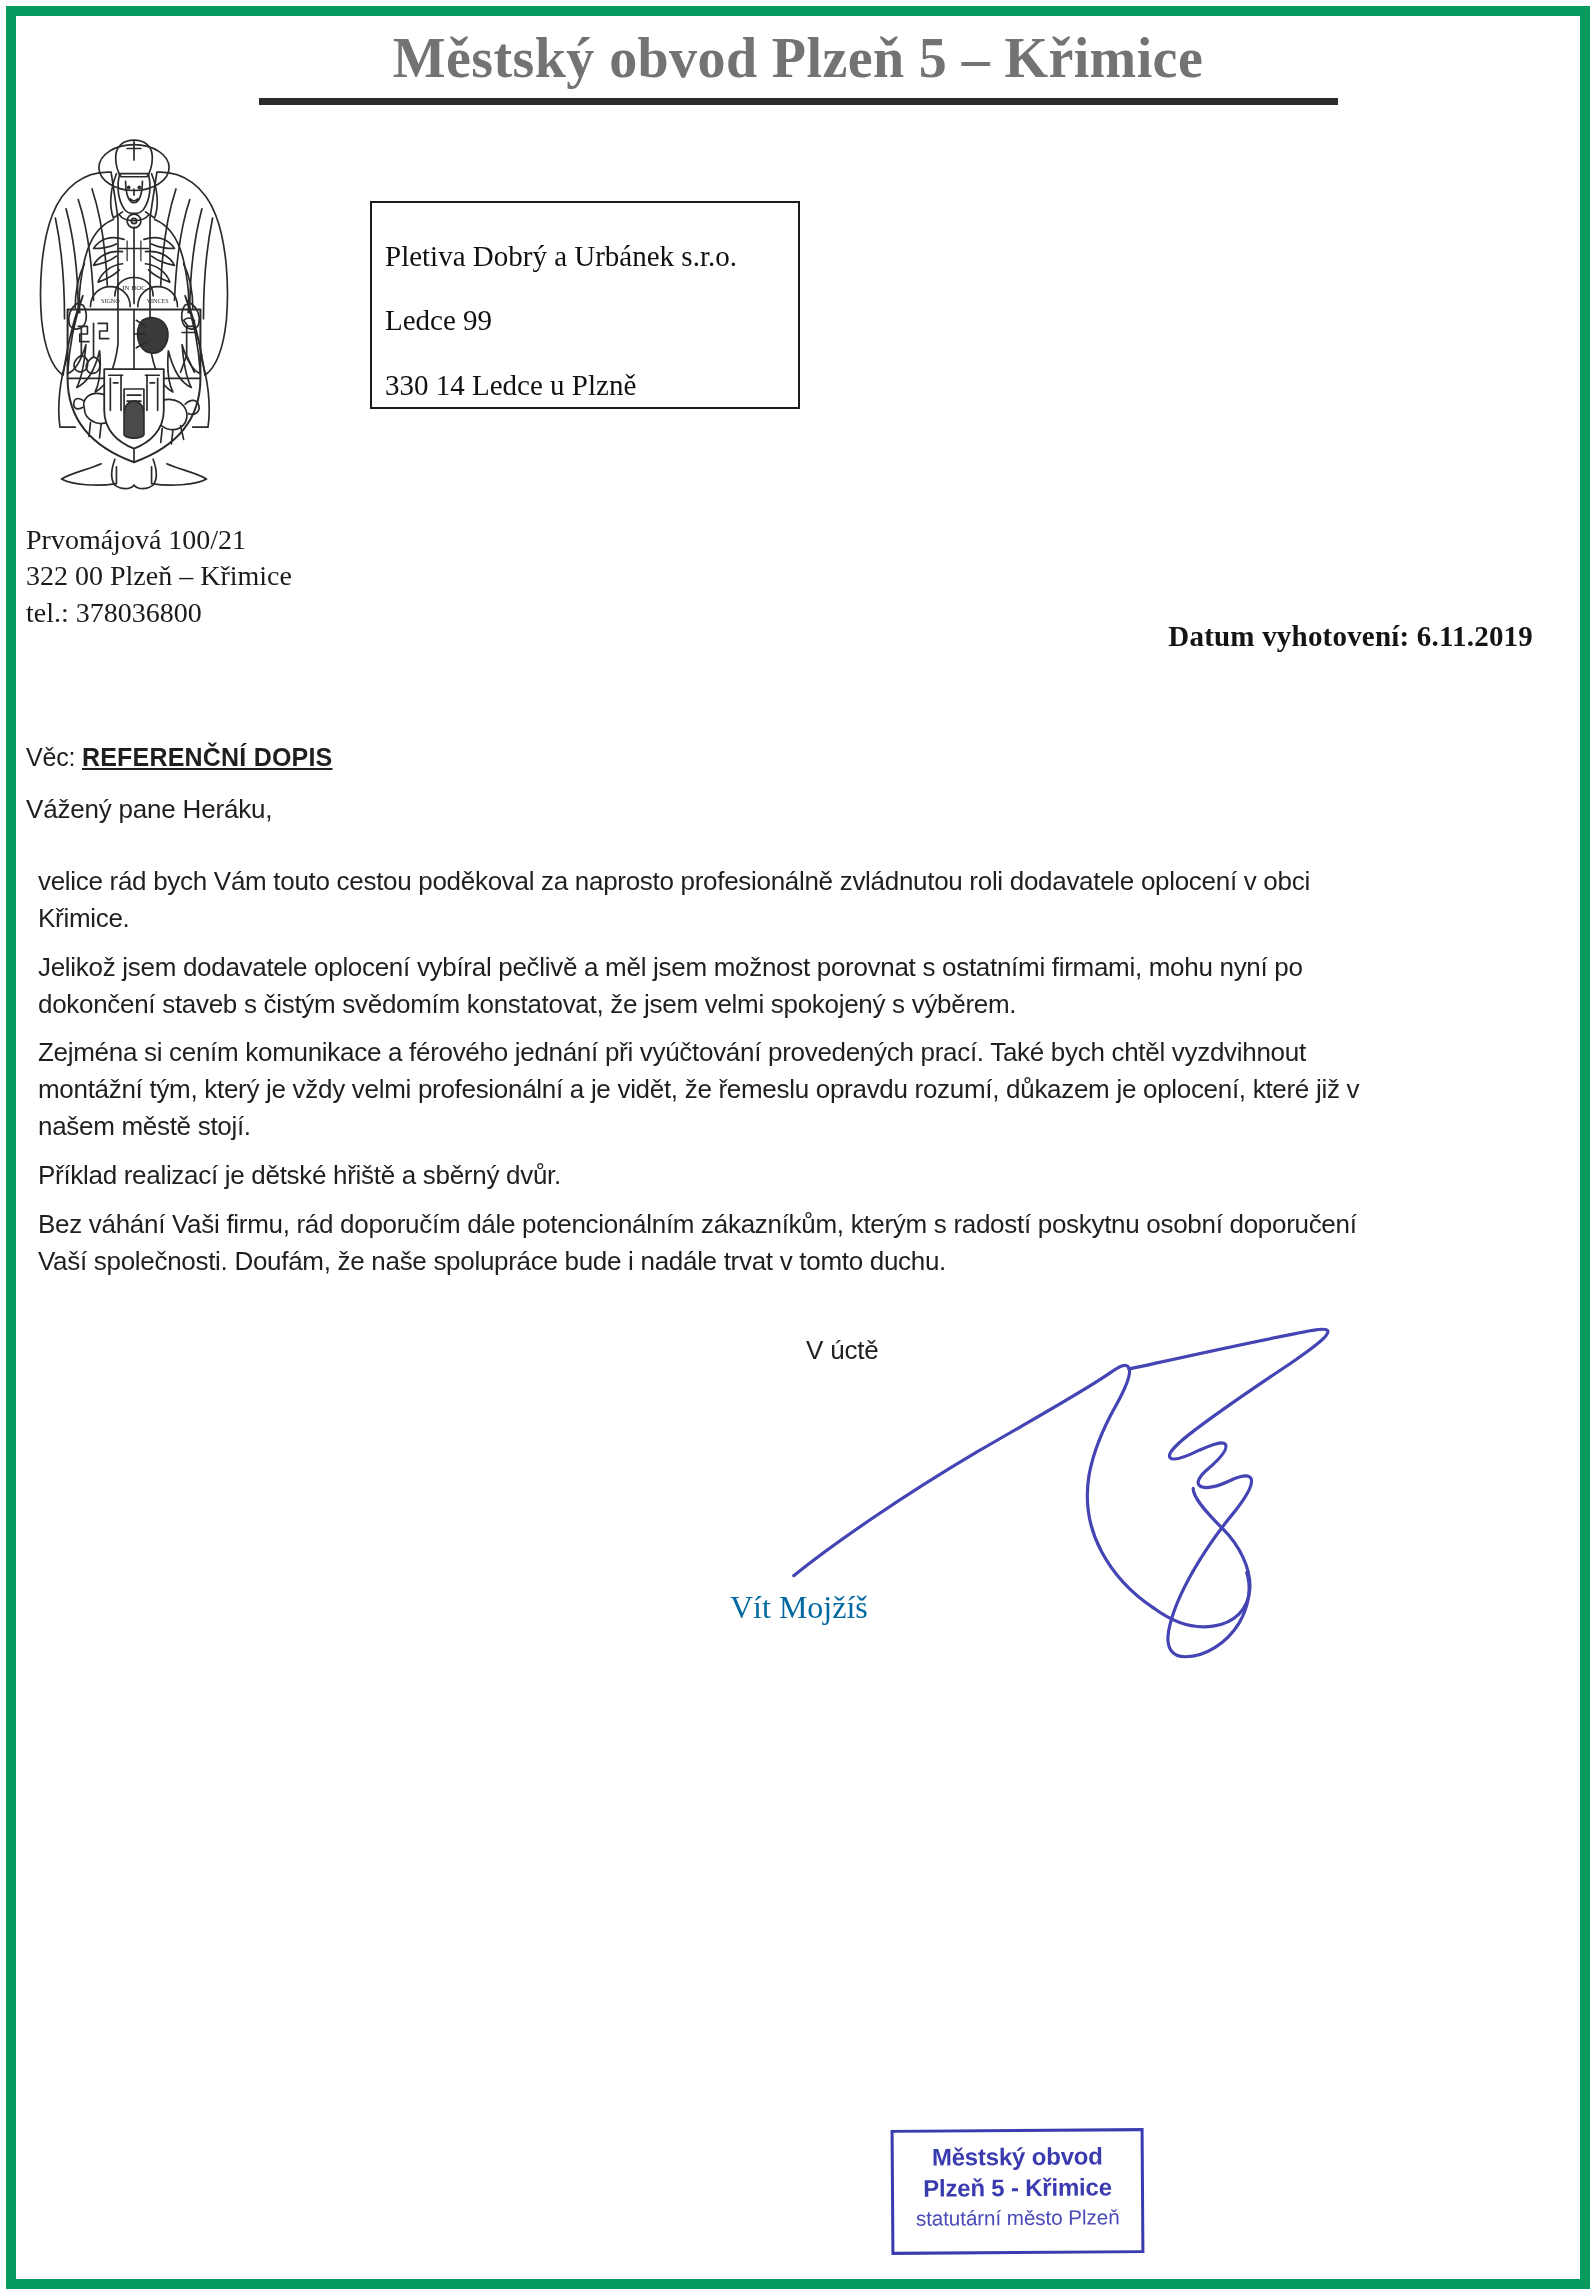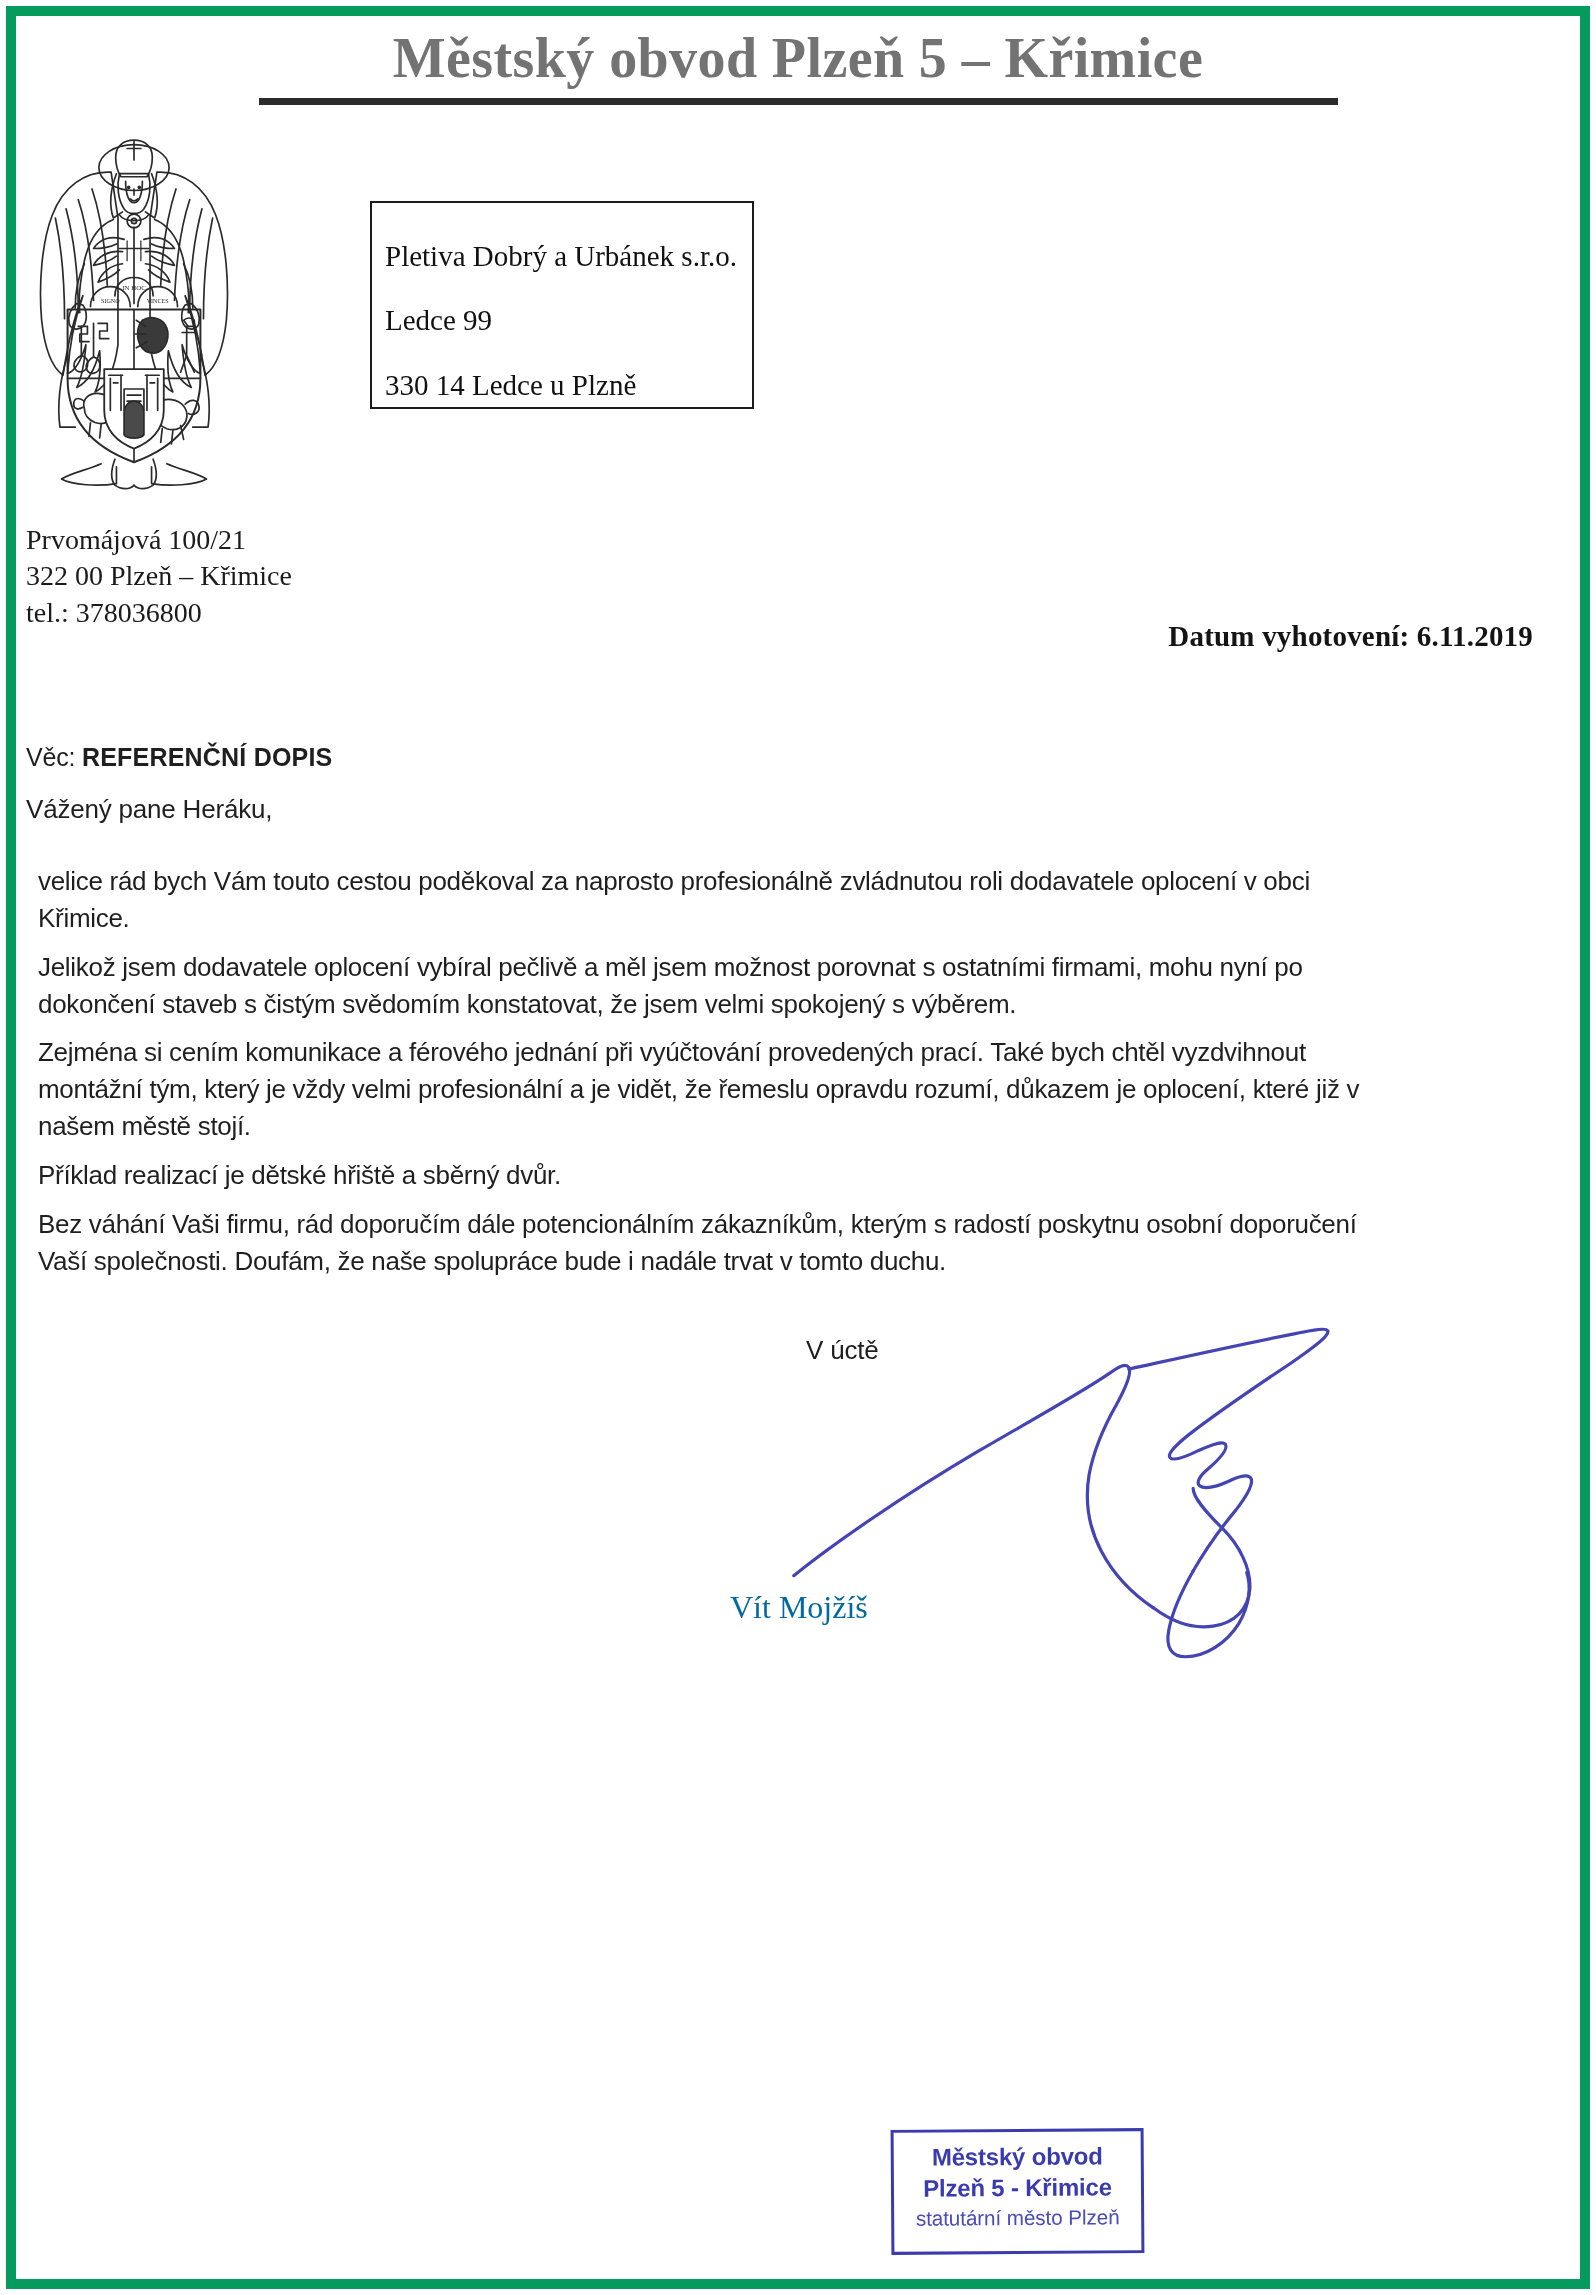--- a/index.html
+++ b/index.html
@@ -82,21 +82,21 @@
     font-size: 28px;
     line-height: 1.30;
     color: #1b1b1b;
     white-space: nowrap;
   }
 
   .recipient-box {
     position: absolute;
     left: 344px;
     top: 96px;
-    width: 384px;
+    width: 430px;
     height: 208px;
     border: 2.3px solid #1b1b1b;
     box-sizing: border-box;
     padding: 38px 4px 0 13px;
   }
   .recipient-line {
     font-family: "Liberation Serif", serif;
     font-size: 29px;
     color: #111111;
     line-height: 1.05;
@@ -118,21 +118,21 @@
   }
 
   
   .subject-row {
     margin-top: 90px;
     font-size: 25px;
     color: #1f1f1f;
     letter-spacing: -0.2px;
   }
   .subject-label { font-weight: normal; }
-  .subject-value { font-weight: bold; letter-spacing: 0.2px; }
+  .subject-value { font-weight: bold; letter-spacing: 0.2px; text-decoration: underline; }
 
   
   .greeting {
     margin-top: 22px;
     font-size: 26px;
     color: #1f1f1f;
     letter-spacing: -0.2px;
   }
   .body-text {
     margin-top: 38px;

